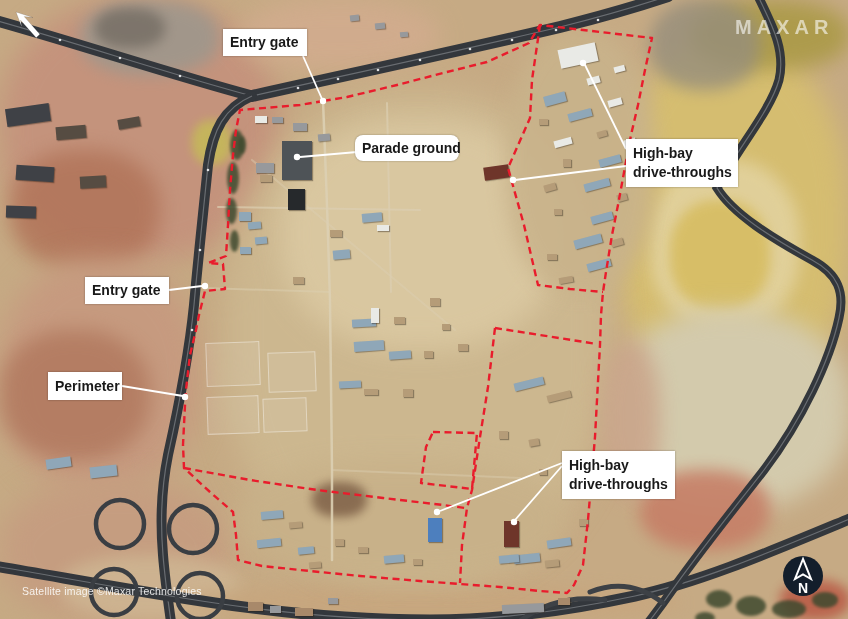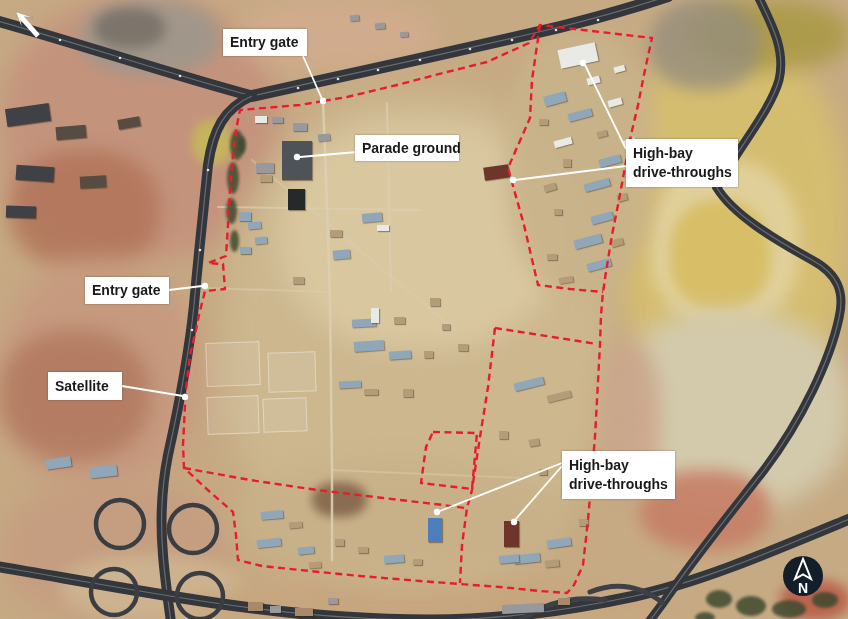--- a/index.html
+++ b/index.html
@@ -243,41 +243,43 @@
         <line x1="562" y1="463" x2="440" y2="511" class="leader"></line>
         <line x1="562" y1="466" x2="515" y2="520" class="leader"></line>
         <circle cx="437" cy="512" r="3.2" class="ldot"></circle>
         <circle cx="514" cy="522" r="3.2" class="ldot"></circle>
       </g>
   </svg>
 
   <div class="label" style="left: 223px; top: 29px; width: 84px; height: 27px;">
     <span>Entry gate</span>
   </div>
-  <div class="label" style="left: 355px; top: 135px; width: 104px; height: 26px;">
+  <div class="label" style="left: 355px; top: 135px; width: 104px; height: 26px; border-radius: 8px;">
     <span>Parade ground</span>
   </div>
   <div class="label" style="left: 626px; top: 139px; width: 112px; height: 48px;">
     <span>High-bay</span>
     <span>drive-throughs</span>
   </div>
   <div class="label" style="left: 85px; top: 277px; width: 84px; height: 27px;">
     <span>Entry gate</span>
   </div>
   <div class="label" style="left: 48px; top: 372px; width: 74px; height: 28px;">
-    <span>Satellite</span>
+    <span>Perimeter</span>
   </div>
   <div class="label" style="left: 562px; top: 451px; width: 113px; height: 48px;">
     <span>High-bay</span>
     <span>drive-throughs</span>
   </div>
 
   <svg id="cairo-arrow" viewBox="0 0 44 44">
     <polygon points="10,8 27,13.6 18.2,12.6 33.8,30.2 30.2,33.8 14.6,16.2 15.7,23" fill="#ffffff" stroke="rgba(0,0,0,.25)" stroke-width="0.5"></polygon>
   </svg>
 
+  <div id="maxar-logo">MAXAR</div>
+  <div id="credit">Satellite image ©Maxar Technologies</div>
 
   <svg id="north" viewBox="0 0 48 48">
     <circle cx="24" cy="24" r="20" fill="#131e2b"></circle>
     <polygon points="24,7 16,27 24,22.5 32,27" fill="none" stroke="#ffffff" stroke-width="2"></polygon>
     <text x="24" y="41" text-anchor="middle" fill="#ffffff" font-family="Liberation Sans, sans-serif" font-size="14" font-weight="700">N</text>
   </svg>
 </div>
 
 </body></html>

